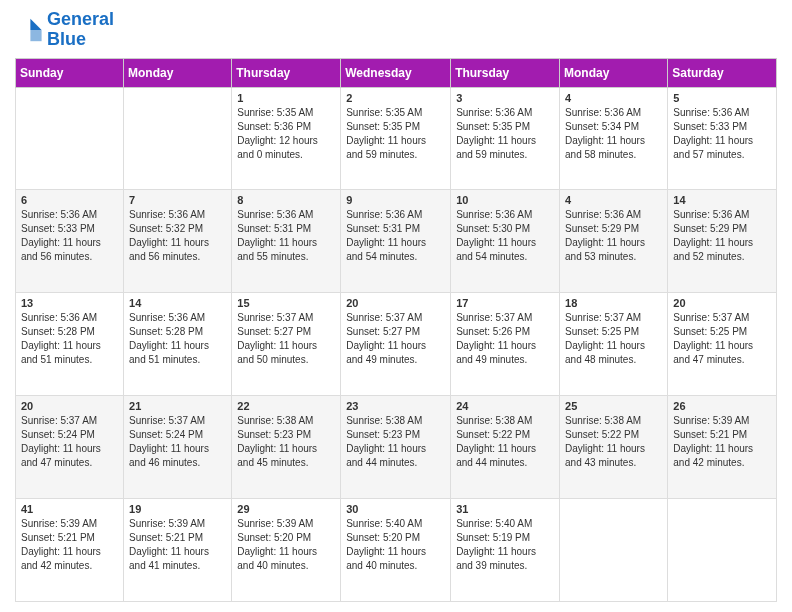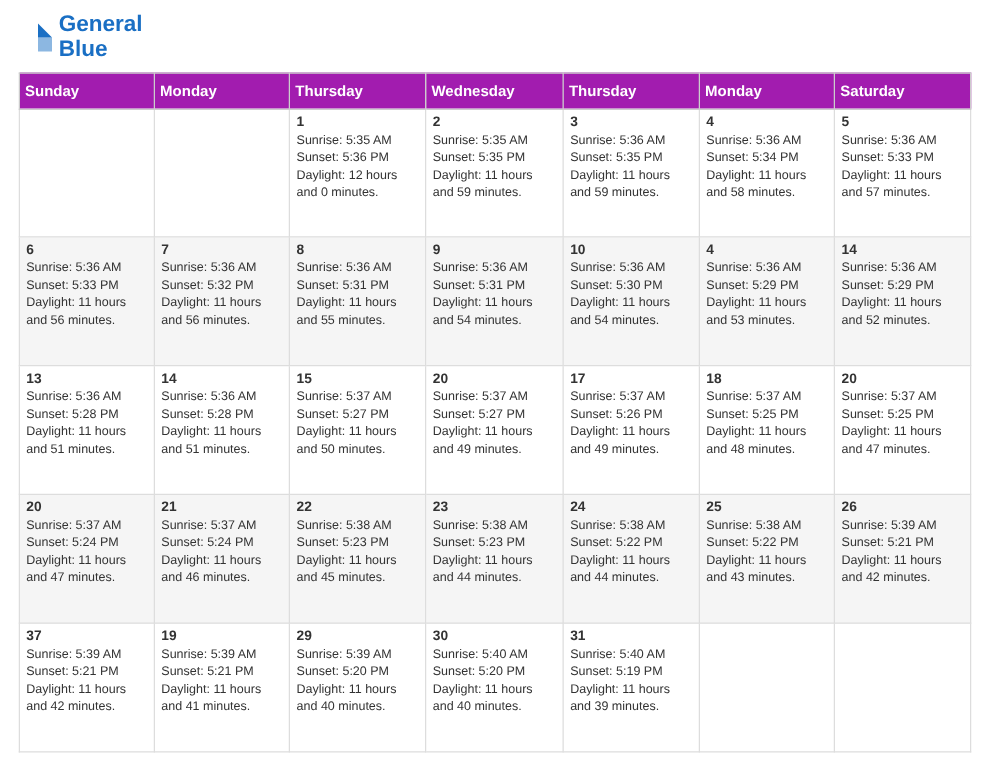--- a/index.html
+++ b/index.html
@@ -317,21 +317,21 @@
           <td>
             <span class="day-number">26</span>
             <div class="day-detail" style="white-space: pre-line;">Sunrise: 5:39 AM
 Sunset: 5:21 PM
 Daylight: 11 hours
 and 42 minutes.</div>
           </td>
         </tr>
         <tr>
           <td>
-            <span class="day-number">37</span>
+            <span class="day-number">41</span>
             <div class="day-detail" style="white-space: pre-line;">Sunrise: 5:39 AM
 Sunset: 5:21 PM
 Daylight: 11 hours
 and 42 minutes.</div>
           </td>
           <td>
             <span class="day-number">19</span>
             <div class="day-detail" style="white-space: pre-line;">Sunrise: 5:39 AM
 Sunset: 5:21 PM
 Daylight: 11 hours

